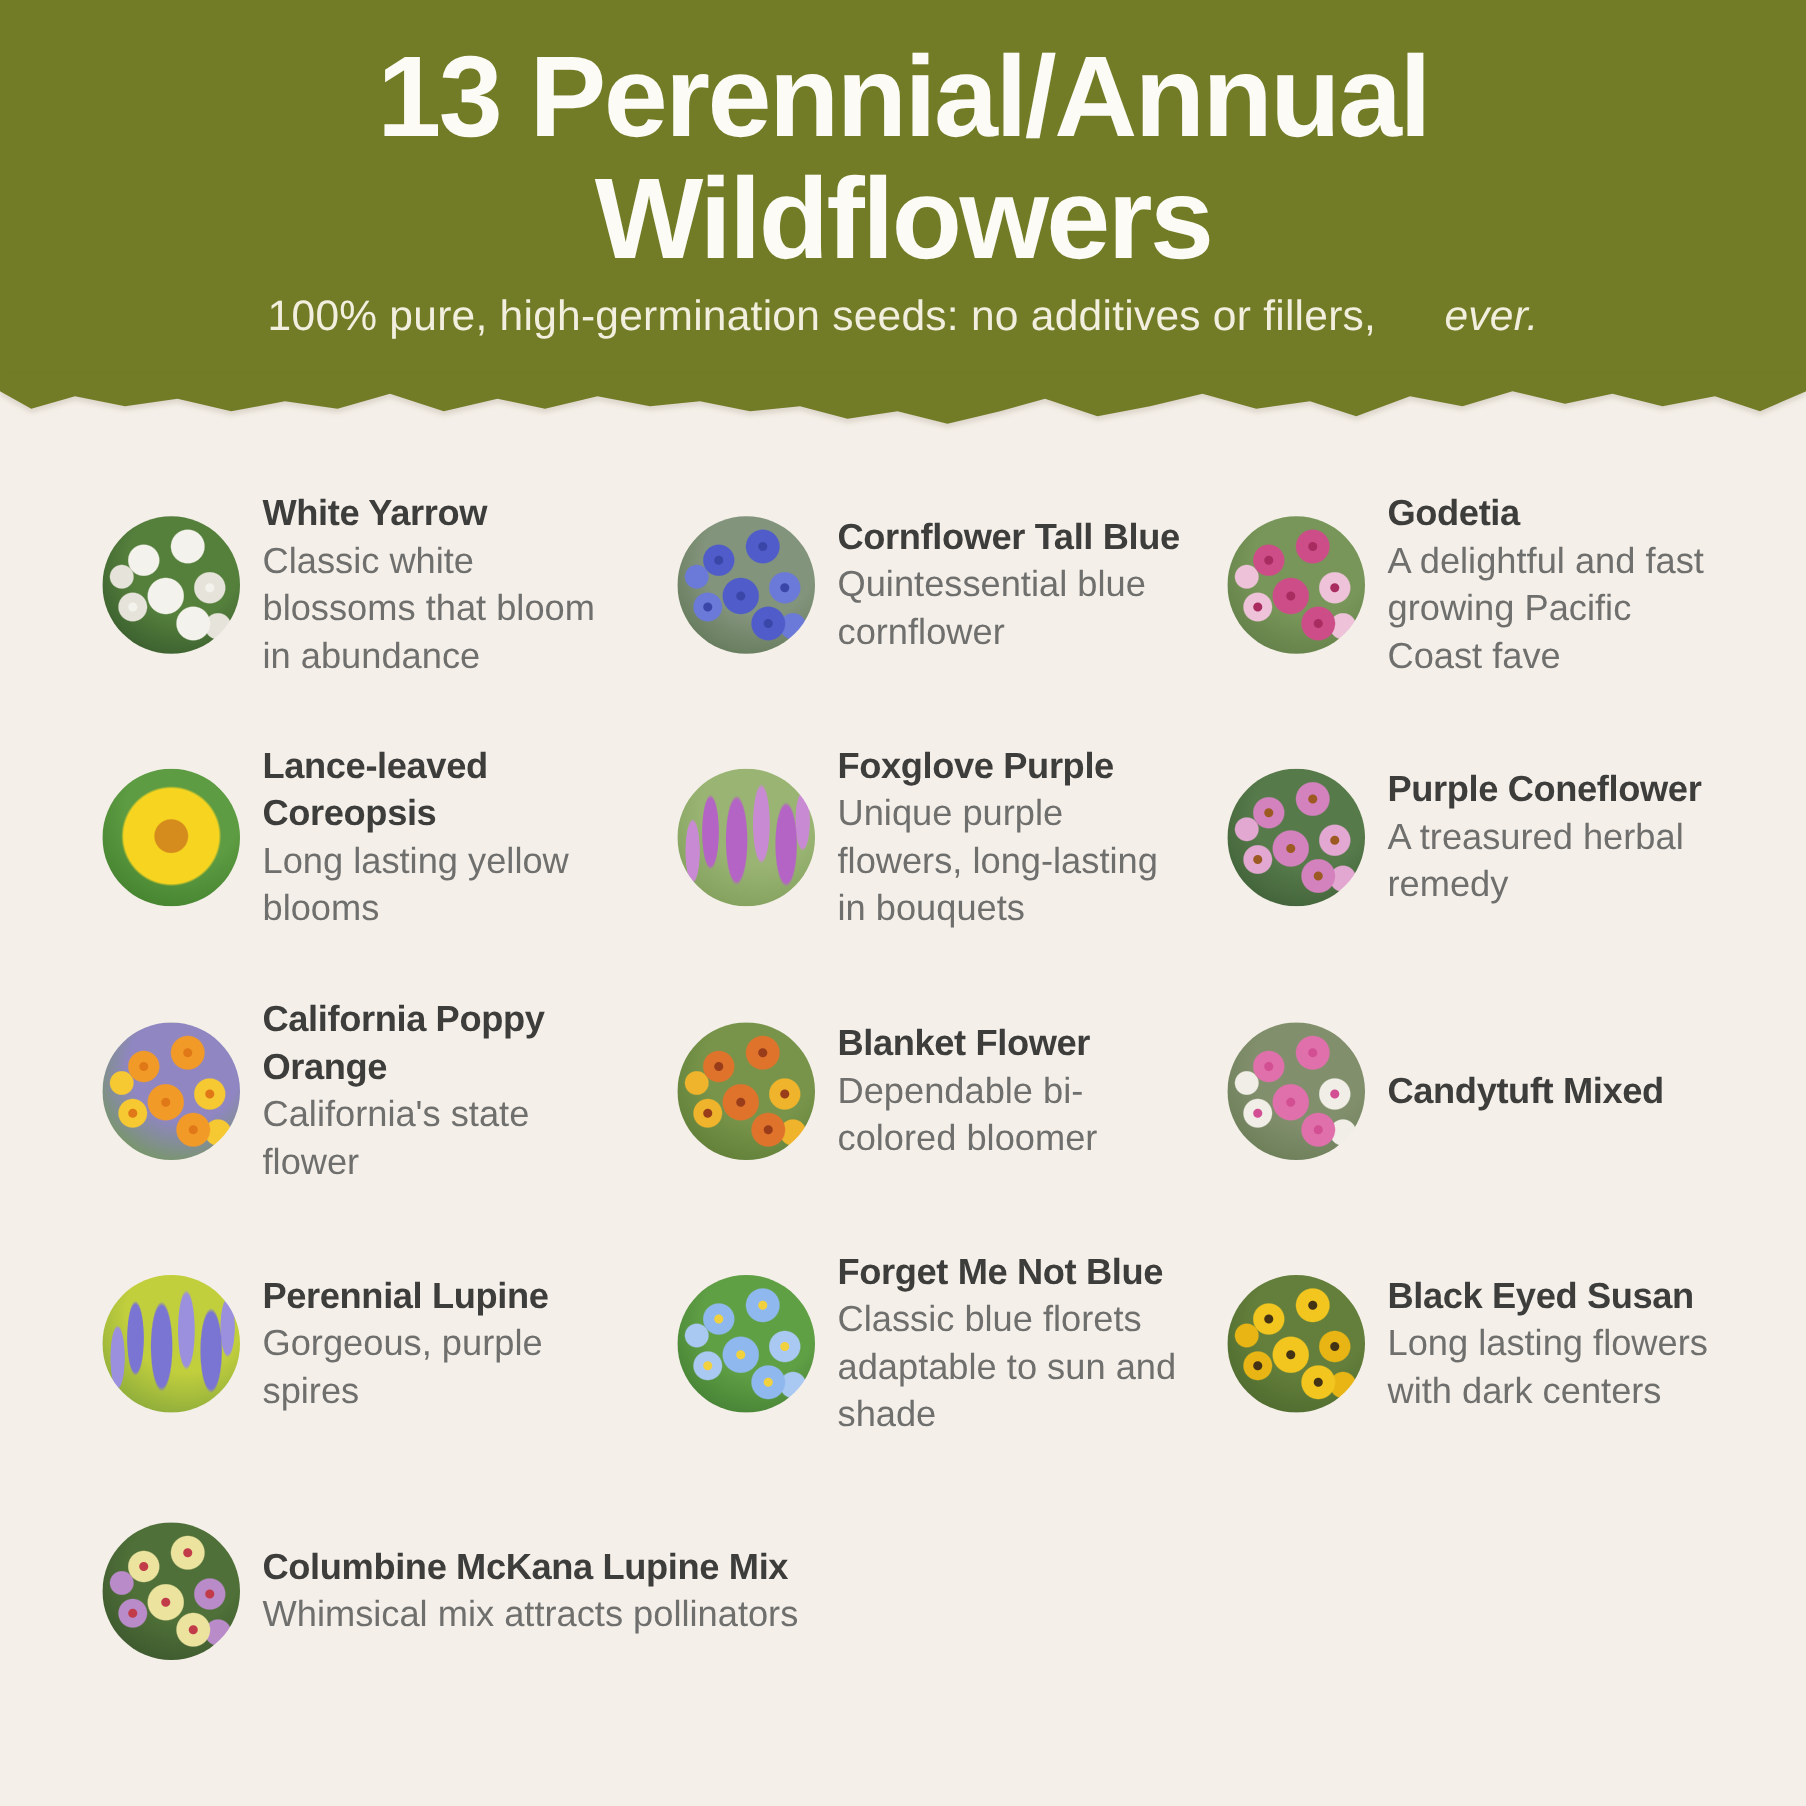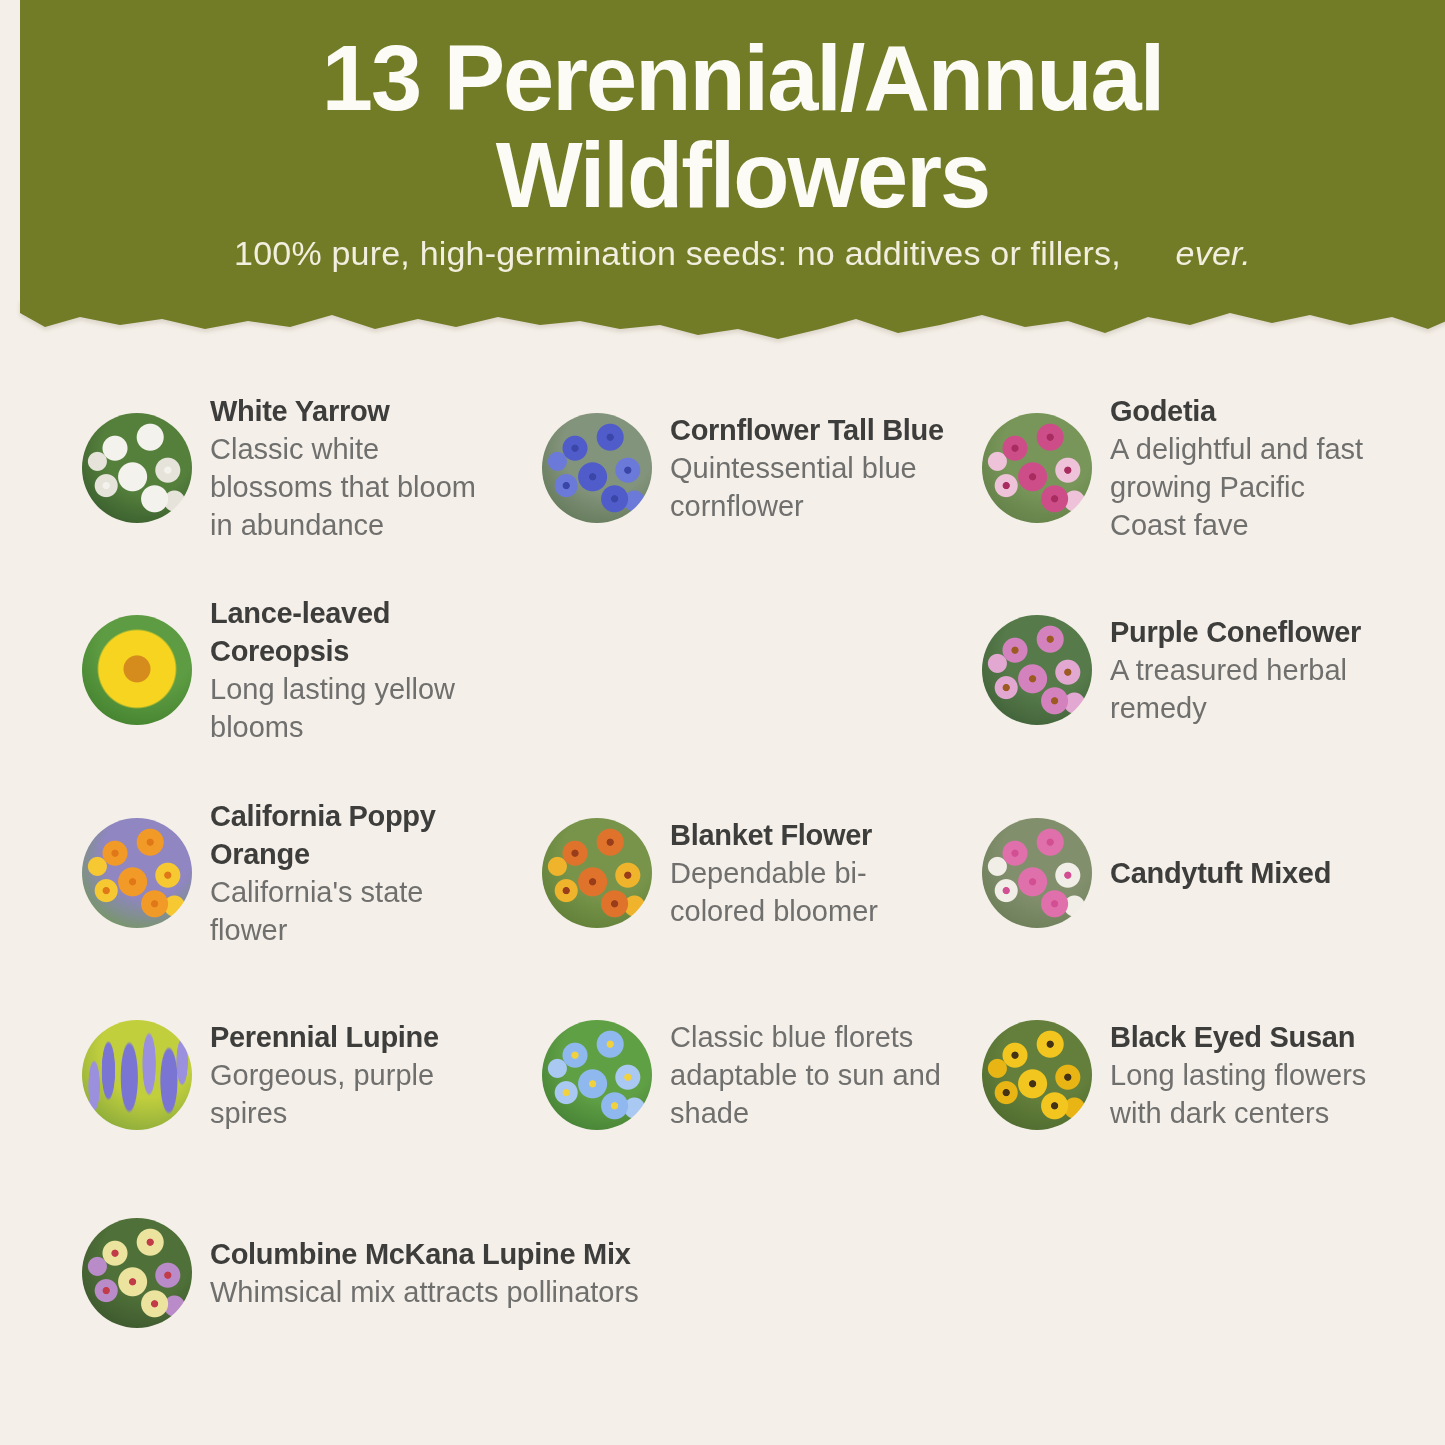--- a/index.html
+++ b/index.html
@@ -8,21 +8,21 @@
     --title-ink:#3d3d3c;
     --desc-ink:#6f6f6e;
   }
   *{margin:0;padding:0;box-sizing:border-box;}
   html,body{width:1445px;height:1445px;}
   body{
     font-family:"Liberation Sans", sans-serif;
     background:var(--page);
     overflow:hidden;
   }
-  .page{position:relative;width:1445px;height:1286px;background:var(--page);padding-left:20px;}
+  .page{position:relative;width:1445px;height:1286px;background:var(--page);}
 
   
   .banner{
     width:1445px;height:300px;
     background:var(--banner);
     text-align:center;
   }
   .banner h1{
     padding-top:30px;
     font-size:92px;
@@ -161,20 +161,29 @@
   <div class="item c1 r2">
     <div class="photo single" style="--bg1: #3f7d2b; --bg2: #5d9c42; --f1: #f7d420; --f2: #f7d420; --c: #d58c1c;"></div>
     <div class="txt">
       <div class="ttl">Lance-leaved
 Coreopsis</div>
       <div class="desc">Long lasting yellow
 blooms</div>
     </div>
   </div>
 
+  <div class="item c2 r2">
+    <div class="photo spikes" style="--bg1: #7d9b58; --bg2: #9ab573; --f1: #b364c4; --f2: #c98ad4; --c: #b364c4;"></div>
+    <div class="txt">
+      <div class="ttl">Foxglove Purple</div>
+      <div class="desc">Unique purple
+flowers, long-lasting
+in bouquets</div>
+    </div>
+  </div>
 
   <div class="item c3 r2">
     <div class="photo clusters" style="--bg1: #3c5c35; --bg2: #567a4a; --f1: #d482be; --f2: #e3a8d2; --c: #9c5a22;"></div>
     <div class="txt">
       <div class="ttl">Purple Coneflower</div>
       <div class="desc">A treasured herbal
 remedy</div>
     </div>
   </div>
 
@@ -209,20 +218,21 @@
     <div class="txt">
       <div class="ttl">Perennial Lupine</div>
       <div class="desc">Gorgeous, purple
 spires</div>
     </div>
   </div>
 
   <div class="item c2 r4">
     <div class="photo clusters" style="--bg1: #3f7a31; --bg2: #60a045; --f1: #8fb9ee; --f2: #a9c8f2; --c: #f2d13e;"></div>
     <div class="txt">
+      <div class="ttl">Forget Me Not Blue</div>
       <div class="desc">Classic blue florets
 adaptable to sun and
 shade</div>
     </div>
   </div>
 
   <div class="item c3 r4">
     <div class="photo clusters" style="--bg1: #49662c; --bg2: #647f3b; --f1: #f2c61f; --f2: #e9b515; --c: #433214;"></div>
     <div class="txt">
       <div class="ttl">Black Eyed Susan</div>

